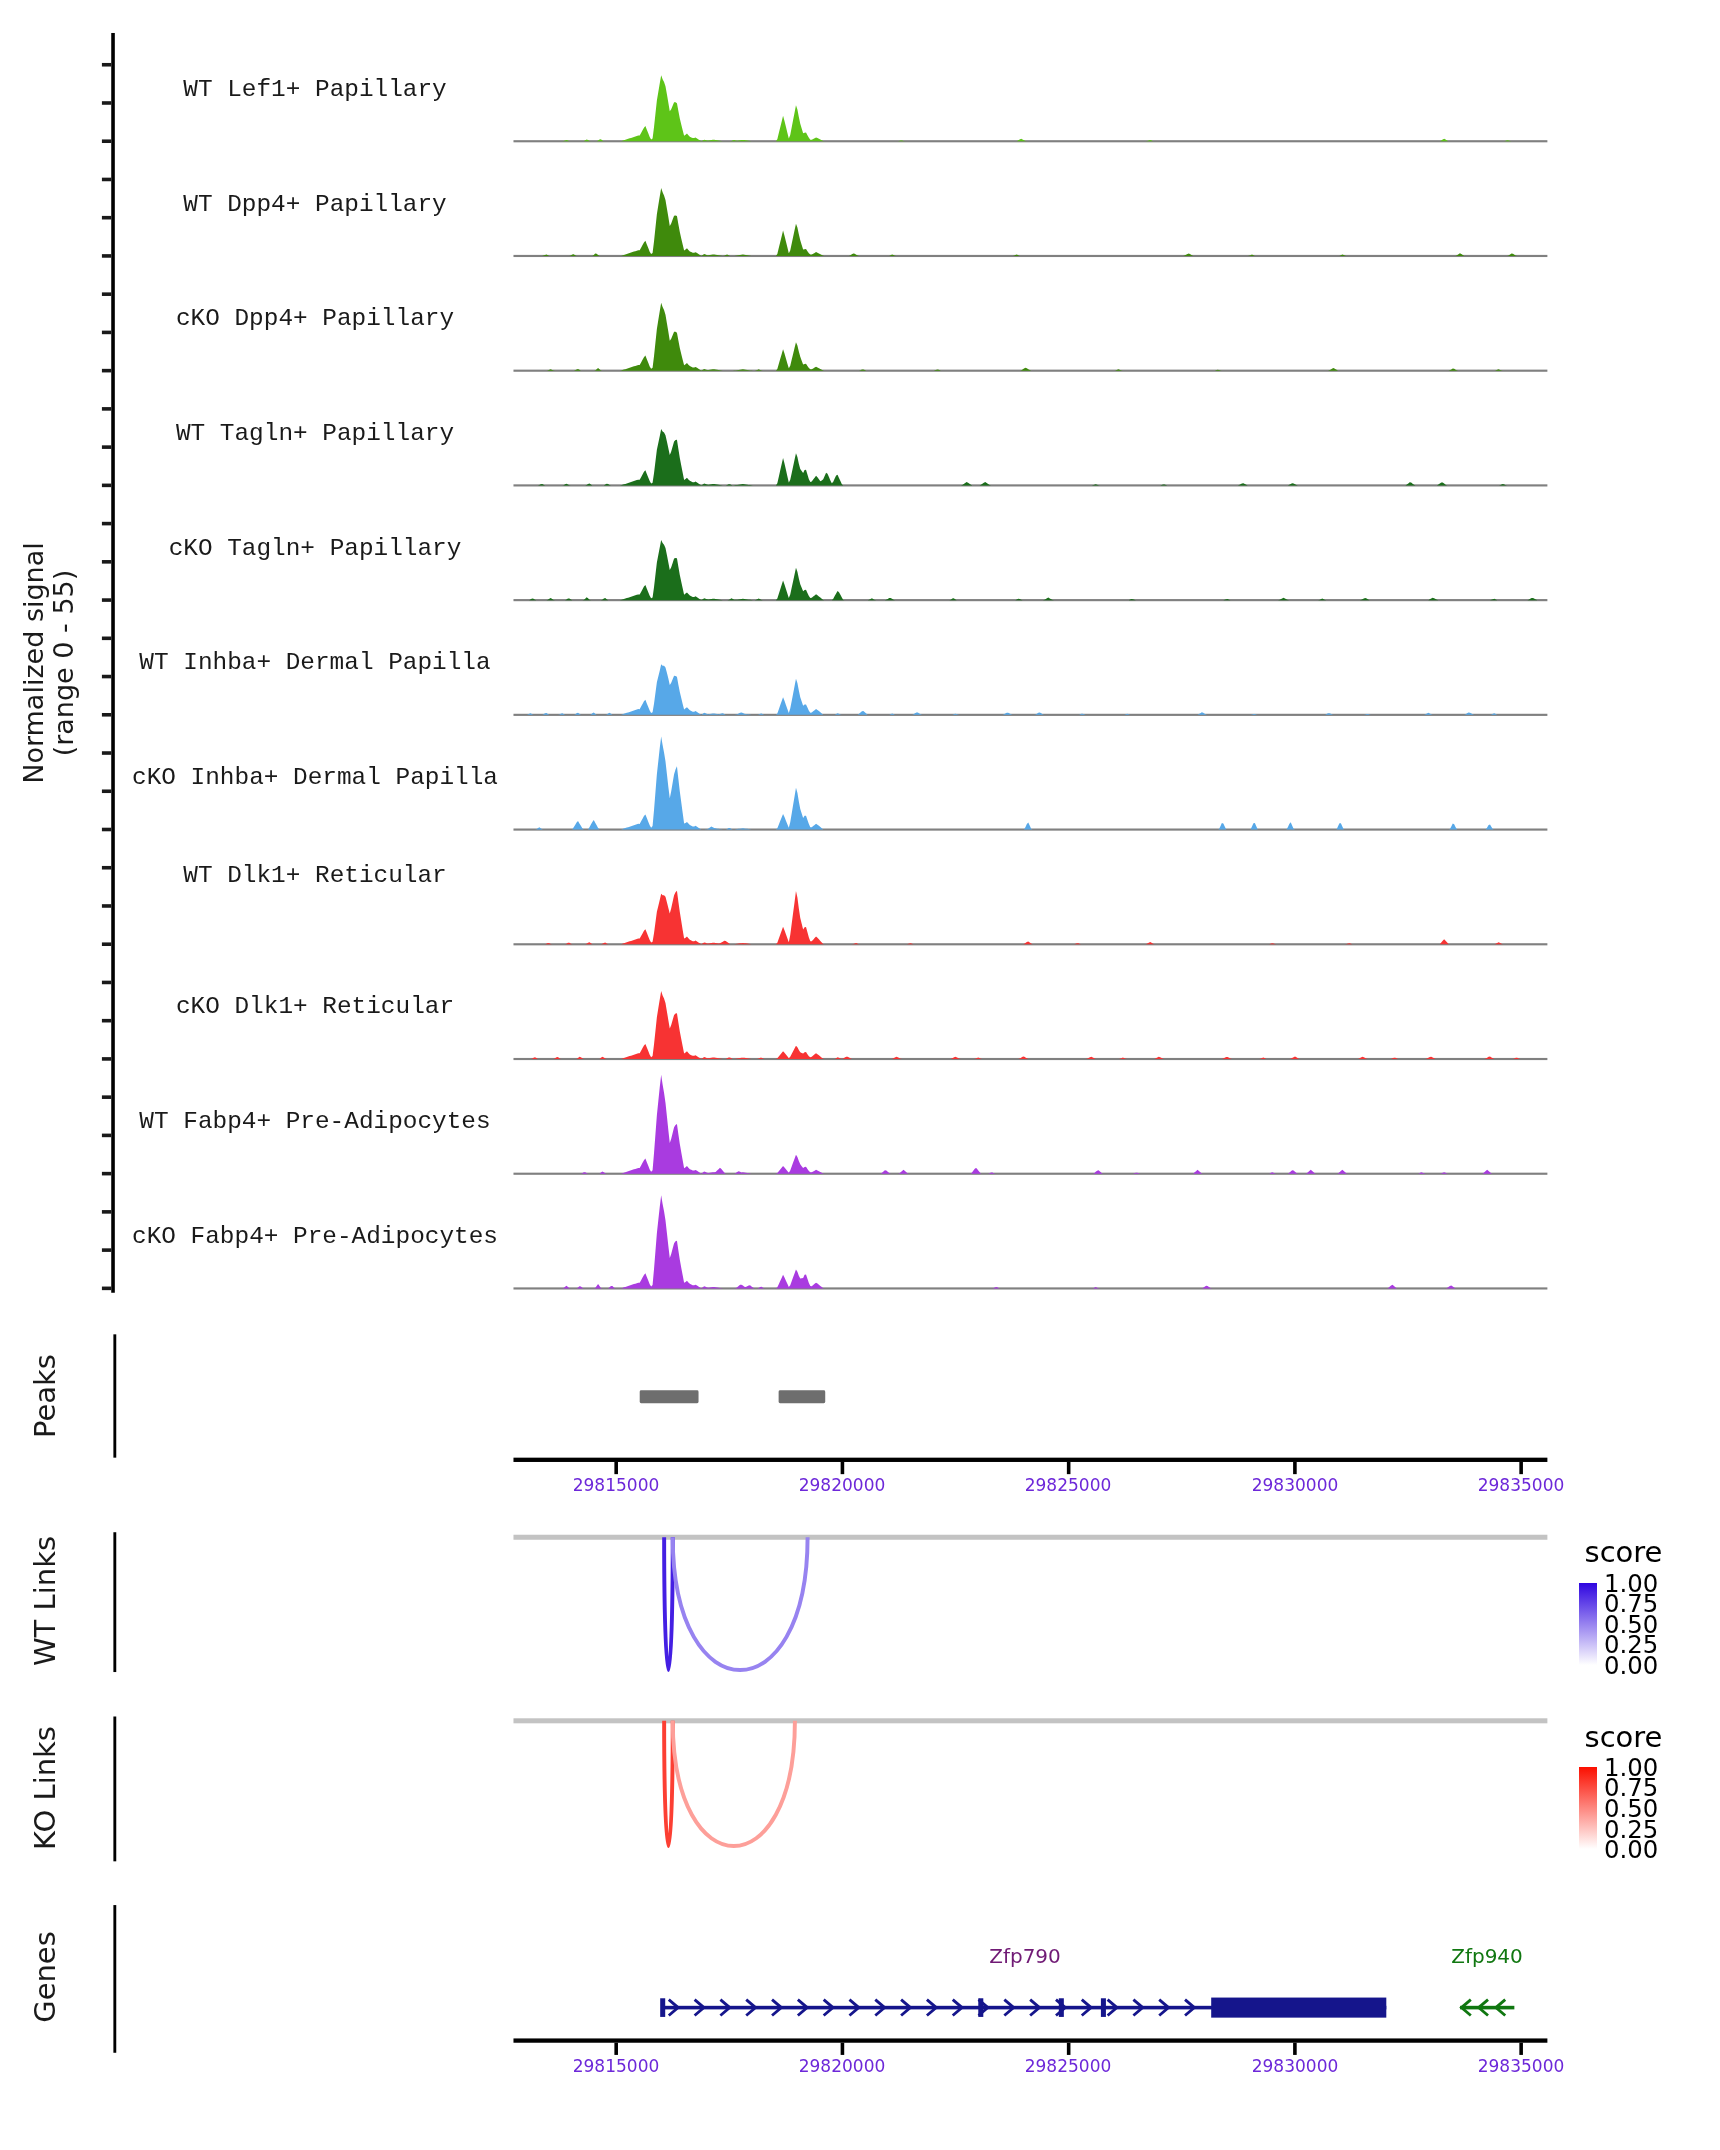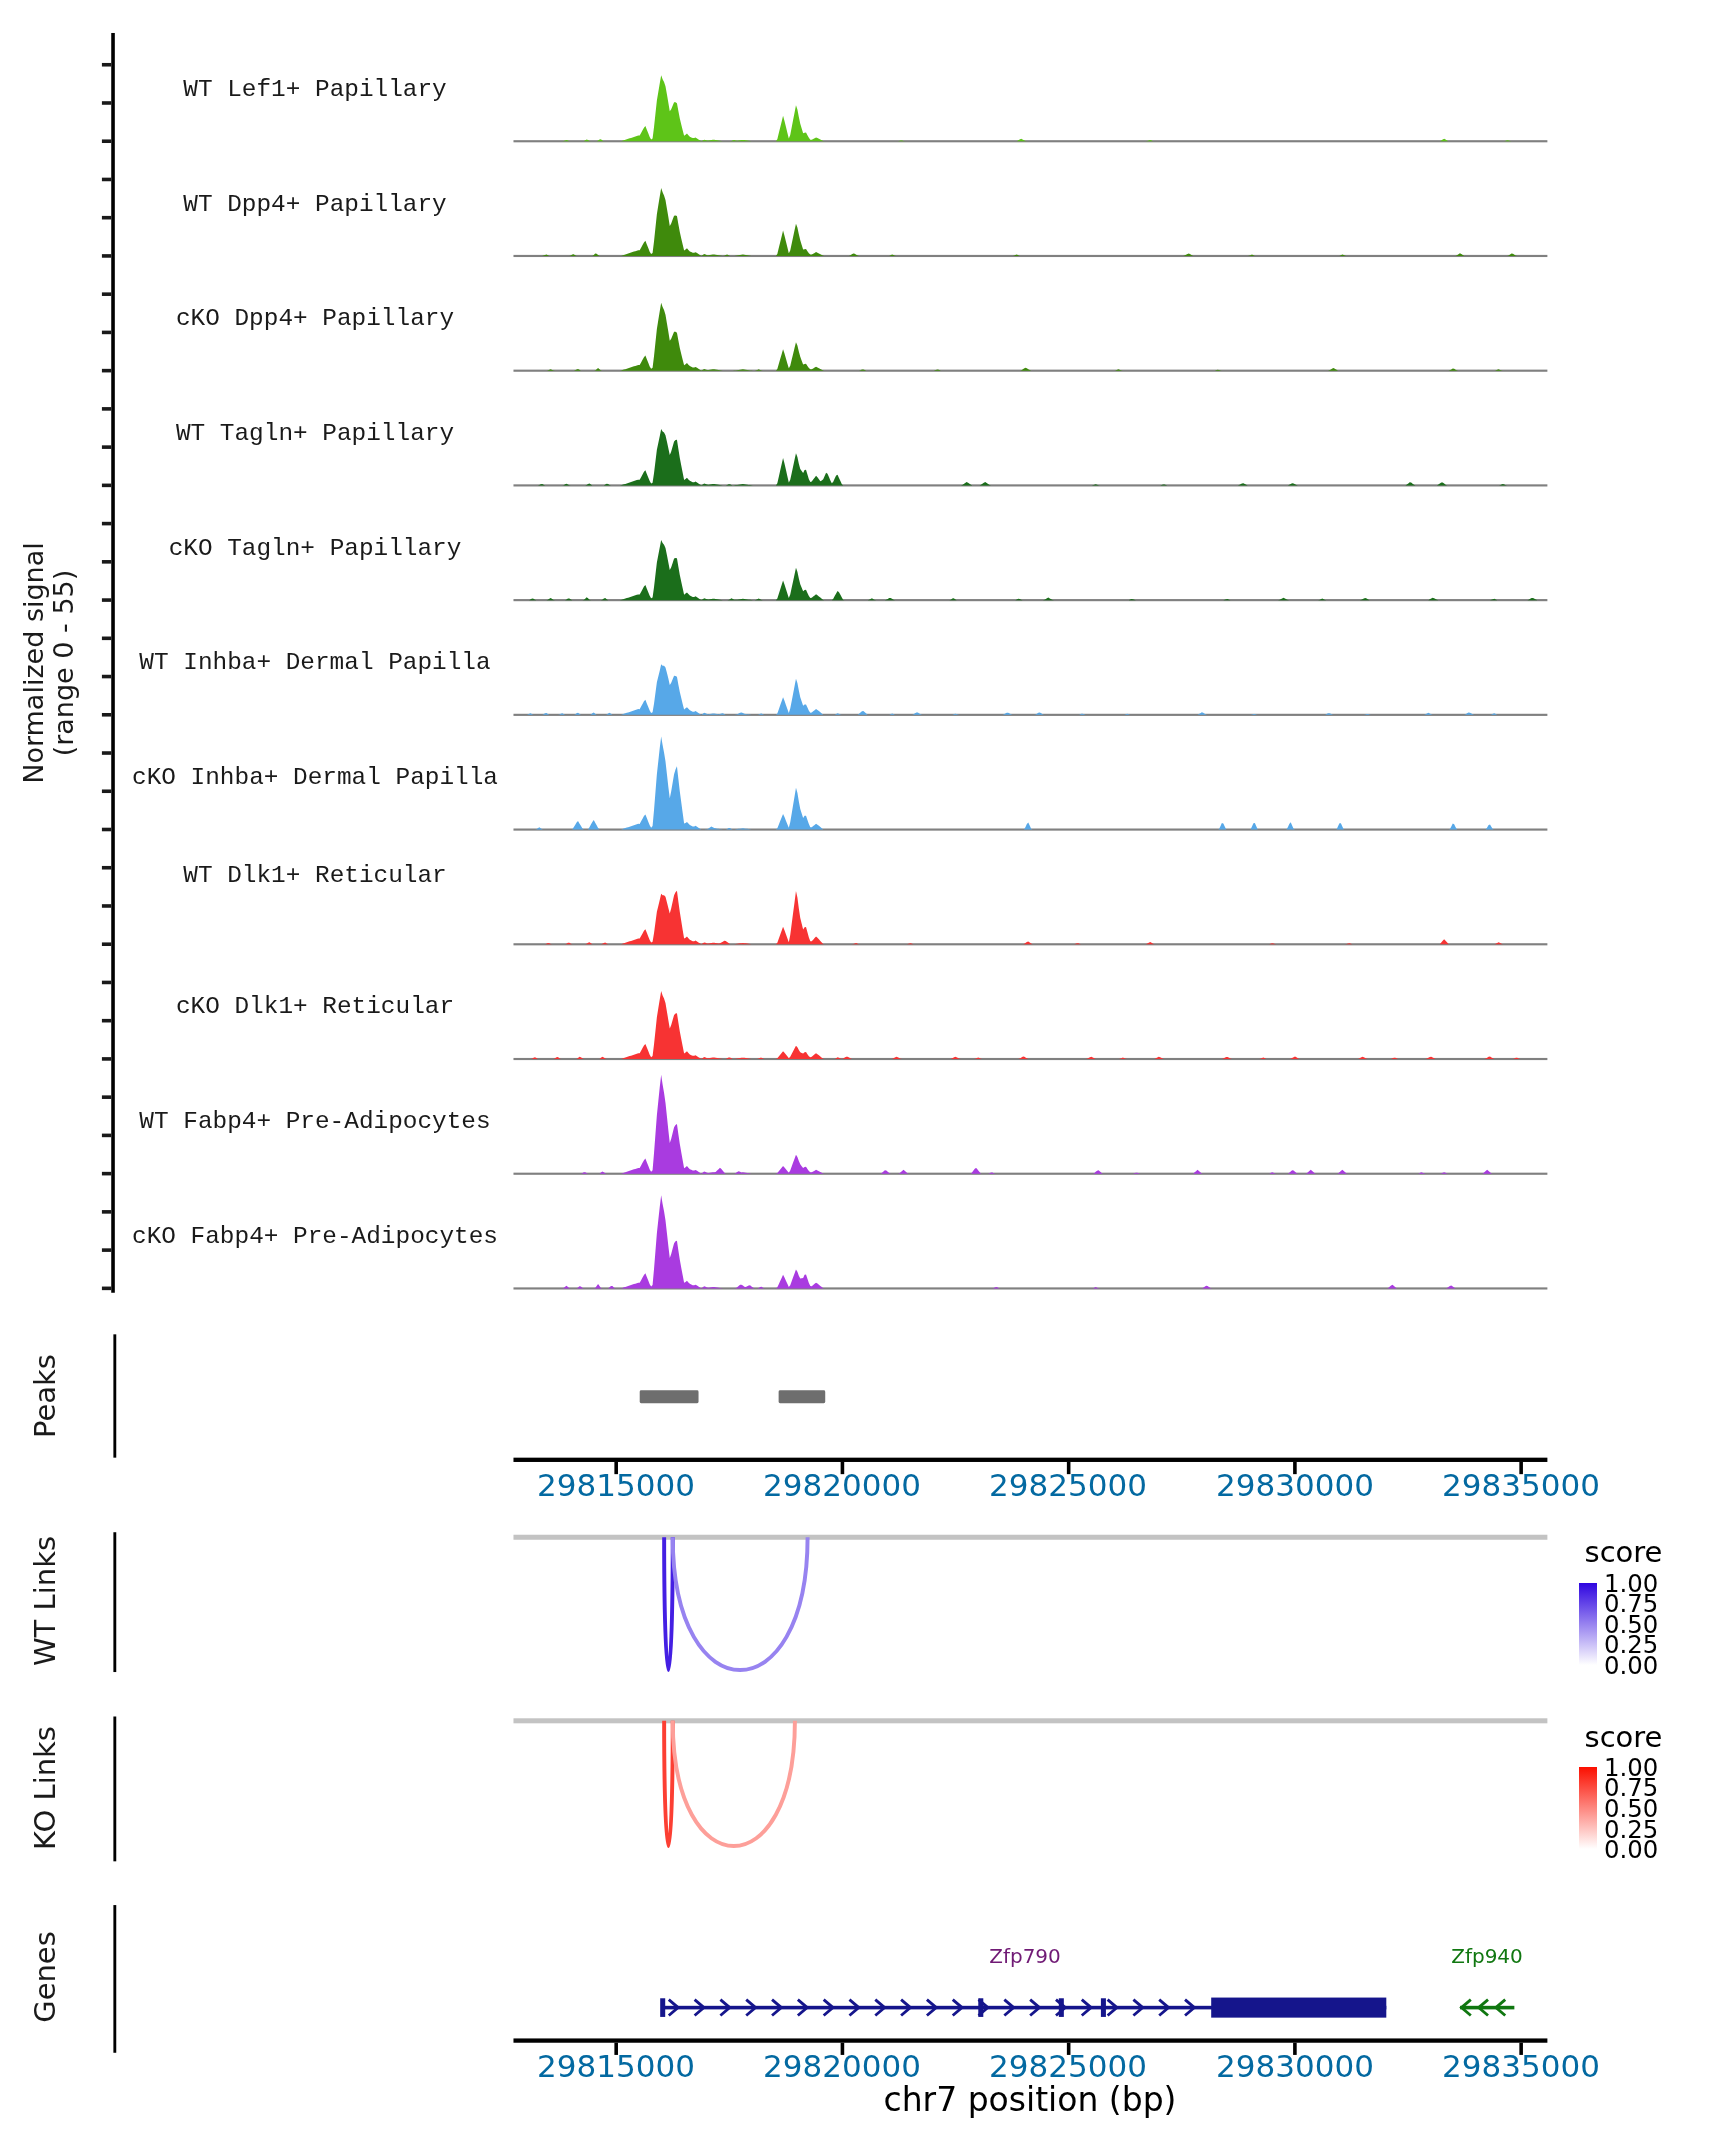--- a/index.html
+++ b/index.html
@@ -4,21 +4,21 @@
 <style>
   html,body{margin:0;padding:0;background:#fff;}
   #canvas{position:relative;width:1721px;height:2151px;background:#ffffff;overflow:hidden;
           font-family:"DejaVu Sans","Liberation Sans",sans-serif;}
   #fig{position:absolute;left:0;top:0;}
   .lbl{position:absolute;color:#1a1a1a;}
   .track-lbl{width:444px;left:93px;text-align:center;font-size:24.4px;height:32px;line-height:32px;font-family:Liberation Mono, monospace;}
   .rot{transform:rotate(-90deg);text-align:center;}
   .ylab{width:430px;height:34px;line-height:34px;font-size:27px;}
   .rowlab{width:229px;height:32px;line-height:32px;font-size:29px;}
-  .xtick{width:172px;text-align:center;font-size:31px;color:#0369a1;height:29px;line-height:29px;}
+  .xtick{width:172px;text-align:center;font-size:17px;color:#6d28d9;height:29px;line-height:29px;}
   .axis-title{width:502px;text-align:center;font-size:33px;color:#000;height:37px;line-height:37px;}
   .leg-title{width:115px;text-align:center;font-size:29px;color:#000;height:33px;line-height:33px;}
   .leg-tick{font-size:24.4px;color:#000;height:29px;line-height:29px;}
   .leg-bar{position:absolute;width:18px;height:82px;}
   .gene-lbl{width:158px;text-align:center;font-size:20px;height:24.4px;line-height:24.4px;}
 </style>
 </head>
 <body>
 <div id="canvas">
 
@@ -160,21 +160,20 @@
 
 <div class="lbl leg-title" style="left:1566px;top:1536px;">score</div>
 <div class="lbl leg-title" style="left:1566px;top:1721px;">score</div>
 
 <div class="leg-bar" id="wt-bar" style="left: 1579px; top: 1583px; background: linear-gradient(rgb(47, 6, 224), rgb(255, 255, 255));"></div>
 <div class="leg-bar" id="ko-bar" style="left: 1579px; top: 1767px; background: linear-gradient(rgb(251, 15, 0), rgb(255, 255, 255));"></div>
 
 <div class="lbl gene-lbl" style="left:946px;top:1944px;color:#701a75;">Zfp790</div>
 <div class="lbl gene-lbl" style="left:1408px;top:1944px;color:#107710;">Zfp940</div>
 
-<div class="lbl axis-title" style="left:779px;top:2081px;">chr7 position (bp)</div>
 
 <div class="lbl track-lbl" style="top:74px;">WT Lef1+ Papillary</div>
     <div class="lbl track-lbl" style="top:189px;">WT Dpp4+ Papillary</div>
     <div class="lbl track-lbl" style="top:303px;">cKO Dpp4+ Papillary</div>
     <div class="lbl track-lbl" style="top:418px;">WT Tagln+ Papillary</div>
     <div class="lbl track-lbl" style="top:533px;">cKO Tagln+ Papillary</div>
     <div class="lbl track-lbl" style="top:647px;">WT Inhba+ Dermal Papilla</div>
     <div class="lbl track-lbl" style="top:762px;">cKO Inhba+ Dermal Papilla</div>
     <div class="lbl track-lbl" style="top:860px;">WT Dlk1+ Reticular</div>
     <div class="lbl track-lbl" style="top:991px;">cKO Dlk1+ Reticular</div>

